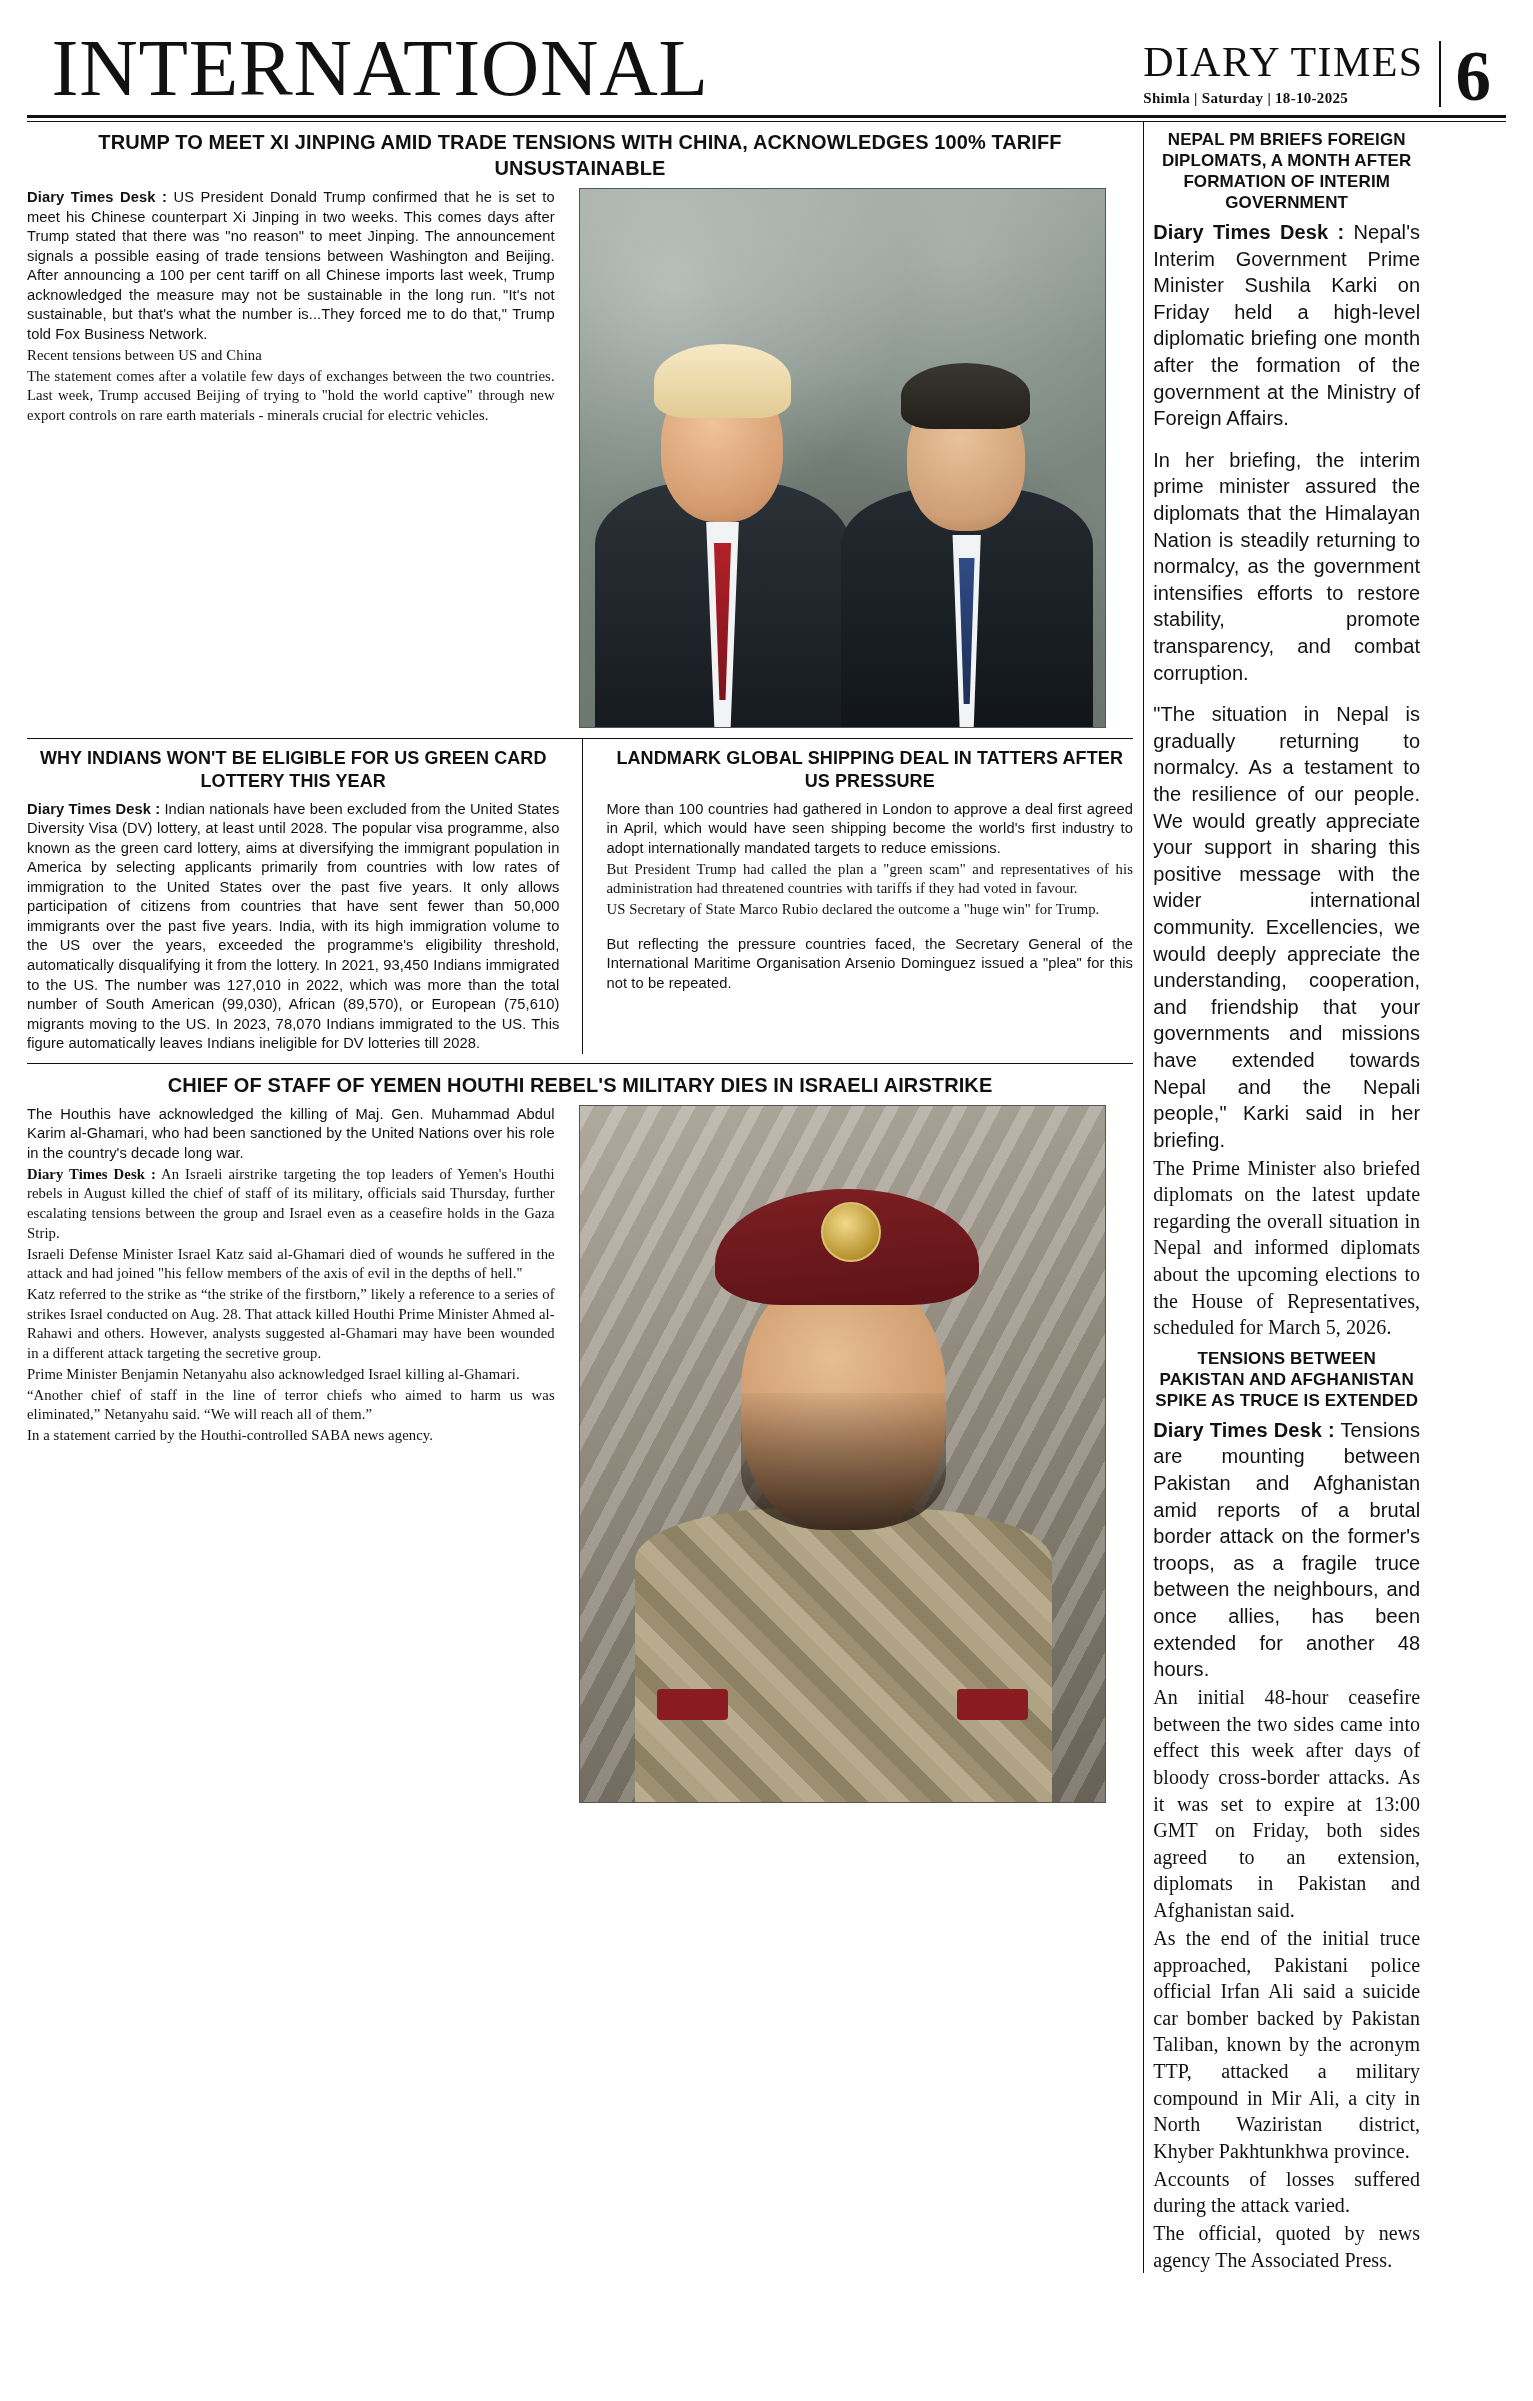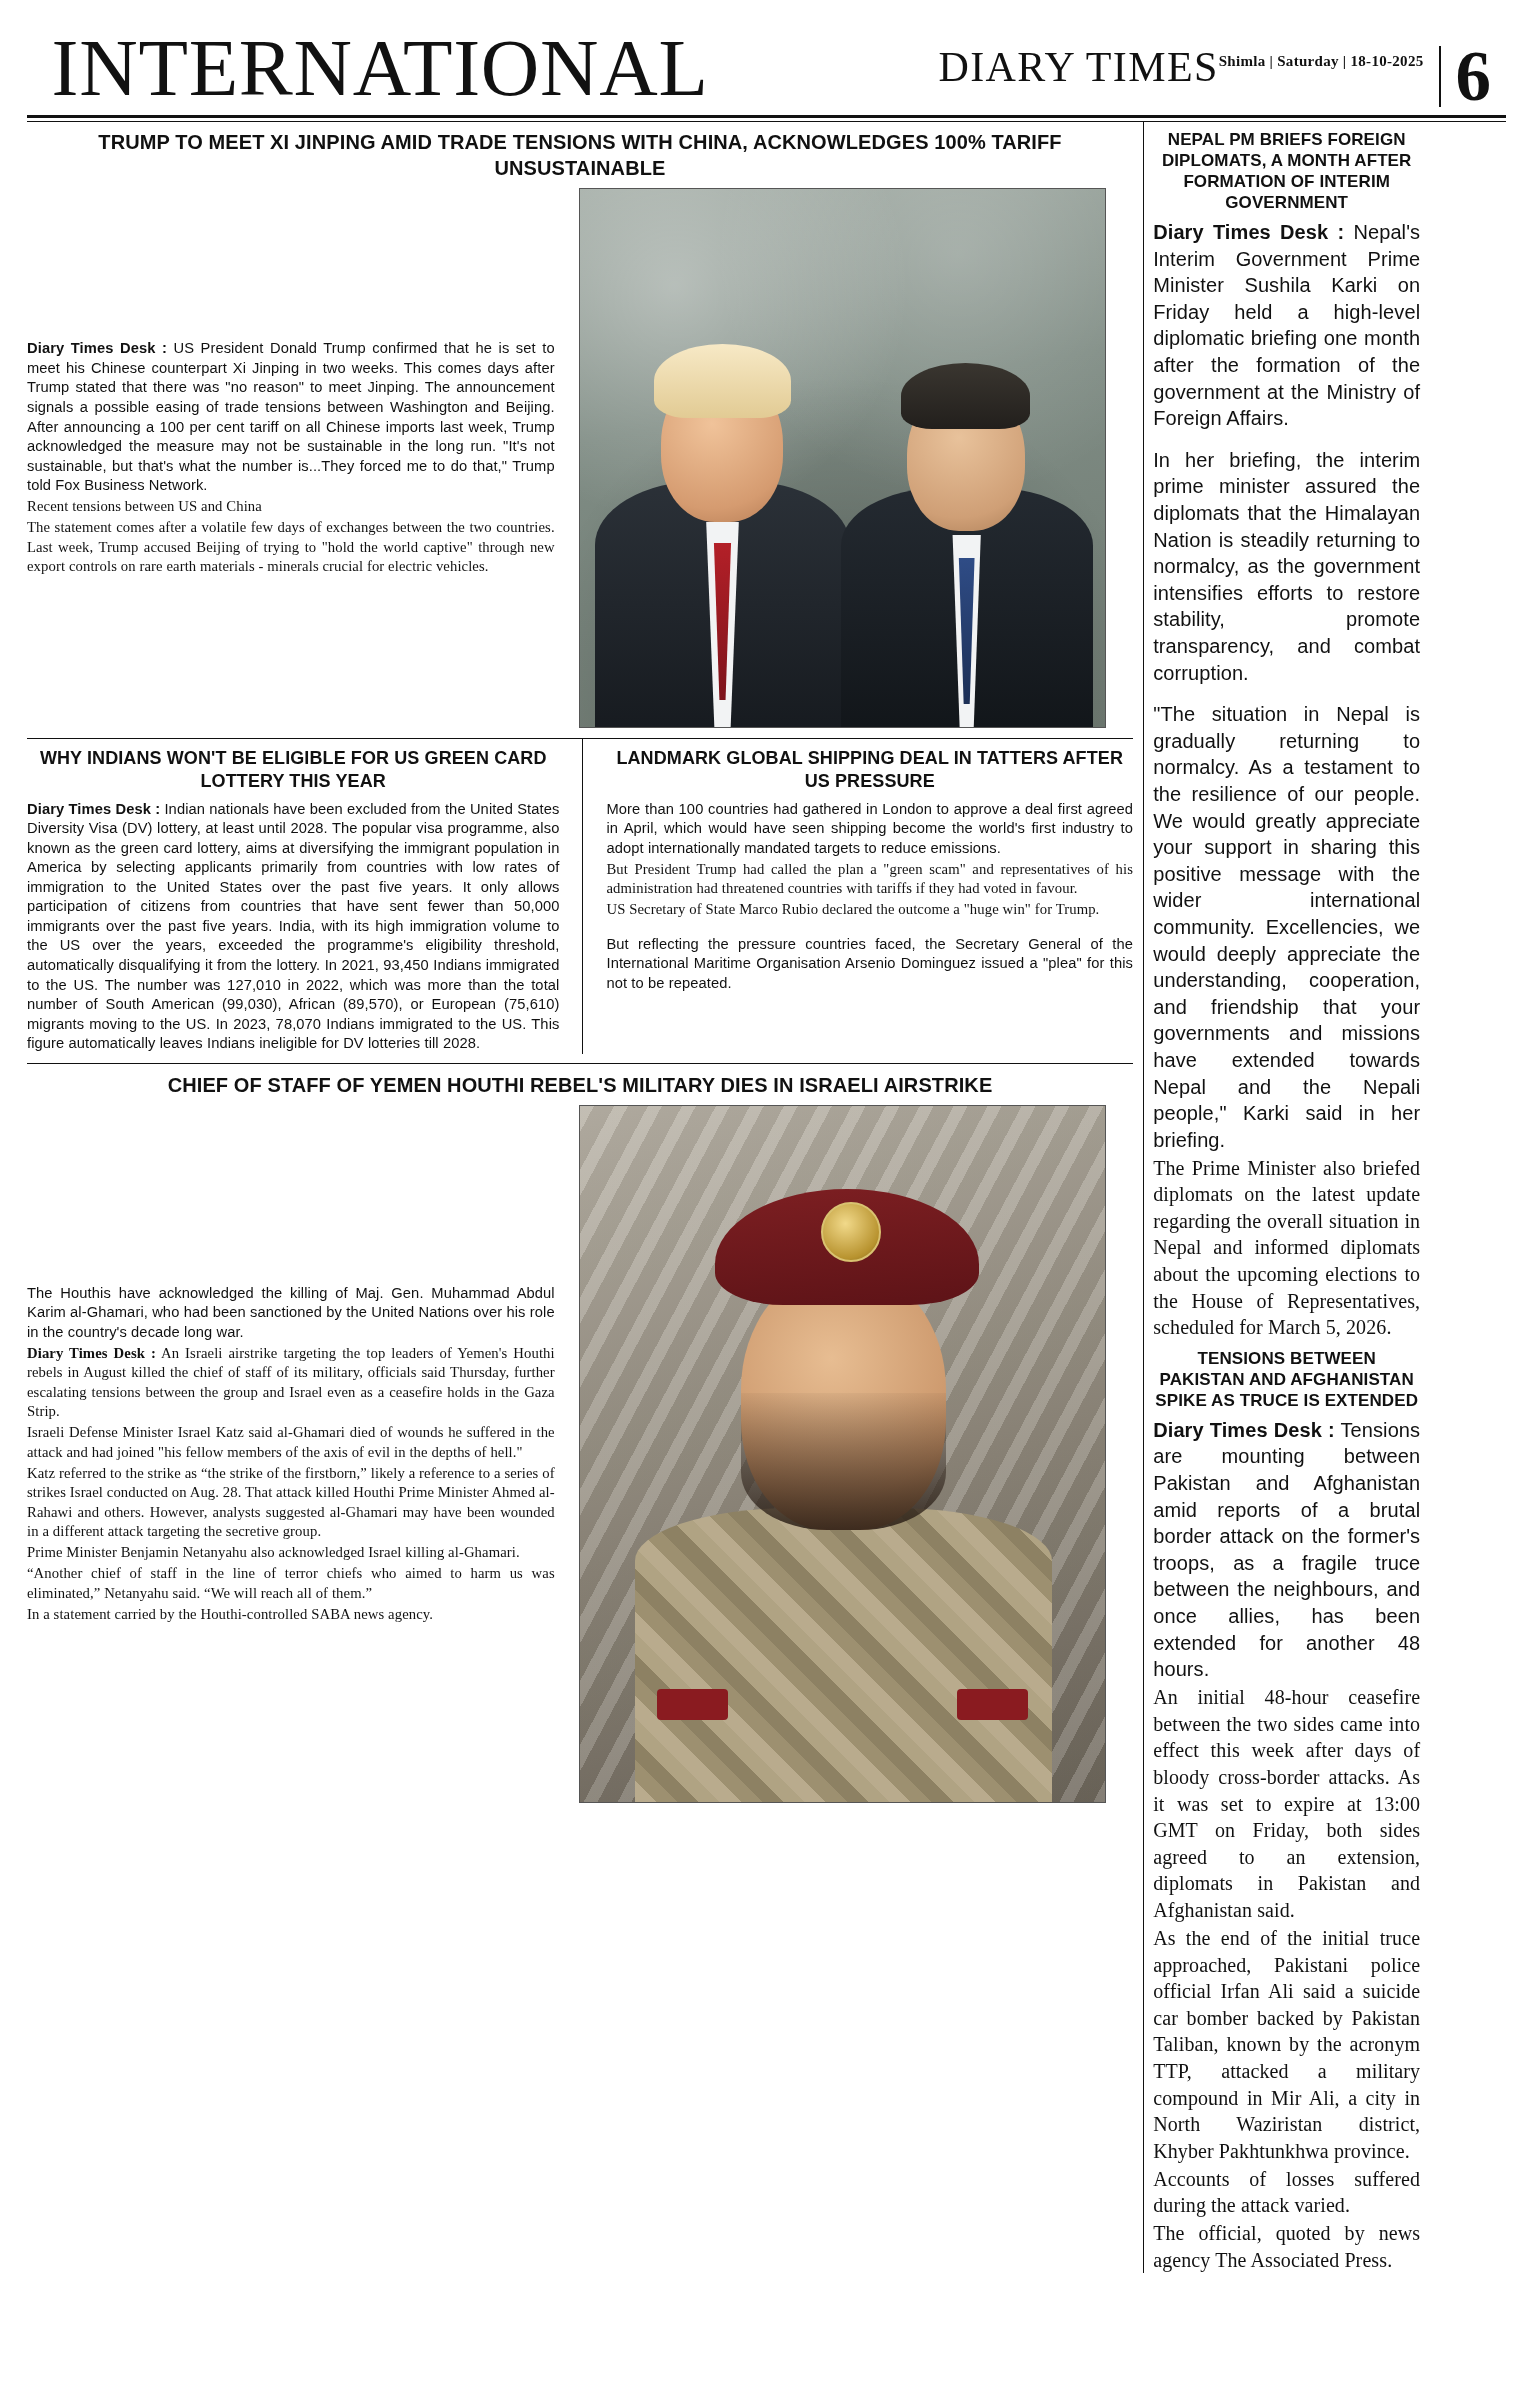--- a/index.html
+++ b/index.html
@@ -36,21 +36,21 @@
     display: flex;
     align-items: stretch;
     gap: 0px;
     padding-right: 15px;
   }
   .brandblock {
     text-align: left;
     padding-right: 15px;
     border-right: 2.1px solid #111;
     display: flex;
-    flex-direction: row;
+    flex-direction: column;
     justify-content: flex-end;
   }
   .brand {
     font-family: "Liberation Serif", serif;
     font-size: 42px;
     letter-spacing: 1.4px;
     line-height: 1.0;
   }
   .brand-sub {
     font-family: "Liberation Serif", serif;
@@ -199,21 +199,21 @@
     border-radius:50%;
     background: radial-gradient(circle at 40% 35%, #f1d98a, #b8932f 70%, #7d6118 100%);
     border:2.7px solid #d9c271;
   }
 
   
   .rsec { }
   .rsec p.body { font-size: 20px; }
   .spacer-22 { height: 15px; }
 
-  .flow { display:flex; gap:12px; align-items:center; }
+  .flow { display:flex; gap:12px; align-items:flex-start; }
   .flow .txt { width: 540px; padding-right: 12.3px; }
 
   .center-rule { border-top: 1.4px solid #111; margin: 9.6px 0 0 0; }
 </style>
 </head>
 <body>
 
 <div class="page">
 
   <div class="masthead">

